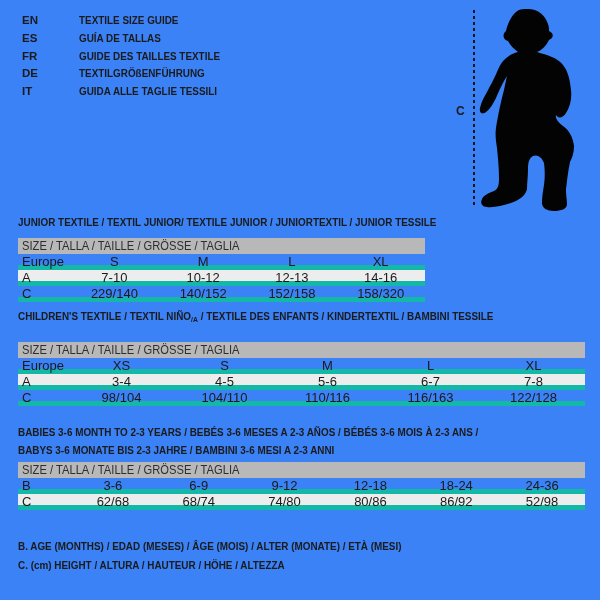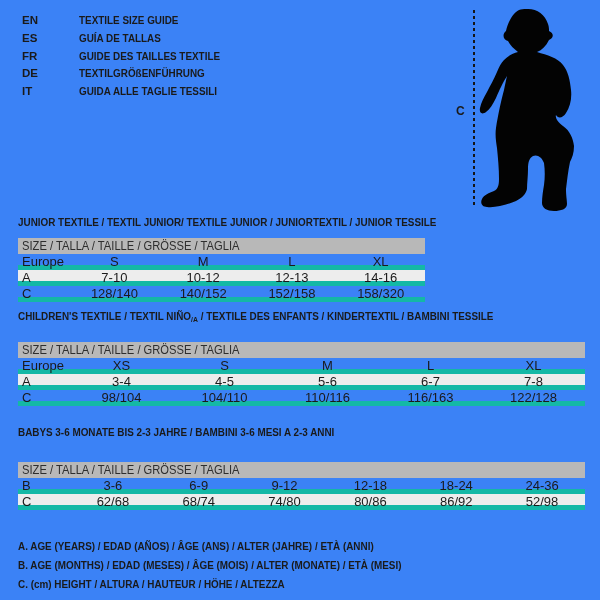--- a/index.html
+++ b/index.html
@@ -110,21 +110,21 @@
     </div>
     <div class="trow shaded">
       <div class="tlabel">A</div>
       <div class="tcell">7-10</div>
       <div class="tcell">10-12</div>
       <div class="tcell">12-13</div>
       <div class="tcell">14-16</div>
     </div>
     <div class="trow">
       <div class="tlabel">C</div>
-      <div class="tcell">128/140</div>
+      <div class="tcell">229/140</div>
       <div class="tcell">140/152</div>
       <div class="tcell">152/158</div>
       <div class="tcell">158/320</div>
     </div>
   </div>
 
   <div class="ttitle" style="top:308px">
     <span class="cond"><span>CHILDREN'S TEXTILE / TEXTIL NIÑO</span><sub>/A</sub><span> / TEXTILE DES ENFANTS / KINDERTEXTIL / BAMBINI TESSILE</span></span>
   </div>
   <div class="stable" style="top:342px;width:567px">
@@ -151,20 +151,21 @@
       <div class="tlabel">C</div>
       <div class="tcell">98/104</div>
       <div class="tcell">104/110</div>
       <div class="tcell">110/116</div>
       <div class="tcell">116/163</div>
       <div class="tcell">122/128</div>
     </div>
   </div>
 
   <div class="ttitle" style="top:424px">
+    <div><span class="cond">BABIES 3-6 MONTH TO 2-3 YEARS / BEBÉS 3-6 MESES A 2-3 AÑOS / BÉBÉS 3-6 MOIS À 2-3 ANS /</span></div>
     <div><span class="cond">BABYS 3-6 MONATE BIS 2-3 JAHRE / BAMBINI 3-6 MESI A 2-3 ANNI</span></div>
   </div>
   <div class="stable" style="top:462px;width:567px">
     <div class="tbar">
       <span class="cond">SIZE / TALLA / TAILLE / GRÖSSE / TAGLIA</span>
     </div>
     <div class="trow">
       <div class="tlabel">B</div>
       <div class="tcell">3-6</div>
       <div class="tcell">6-9</div>
@@ -178,18 +179,17 @@
       <div class="tcell">62/68</div>
       <div class="tcell">68/74</div>
       <div class="tcell">74/80</div>
       <div class="tcell">80/86</div>
       <div class="tcell">86/92</div>
       <div class="tcell">52/98</div>
     </div>
   </div>
 
   <div class="footnotes">
-    <div><span class="cond">A. AGE (YEARS) / EDAD (AÑOS) / ÂGE (ANS) / ALTER (JAHRE) / ETÀ (ANNI)</span></div>
     <div><span class="cond">B. AGE (MONTHS) / EDAD (MESES) / ÂGE (MOIS) / ALTER (MONATE) / ETÀ (MESI)</span></div>
     <div><span class="cond">C. (cm) HEIGHT / ALTURA / HAUTEUR / HÖHE / ALTEZZA</span></div>
   </div>
 
 </div>
 
 </body></html>

